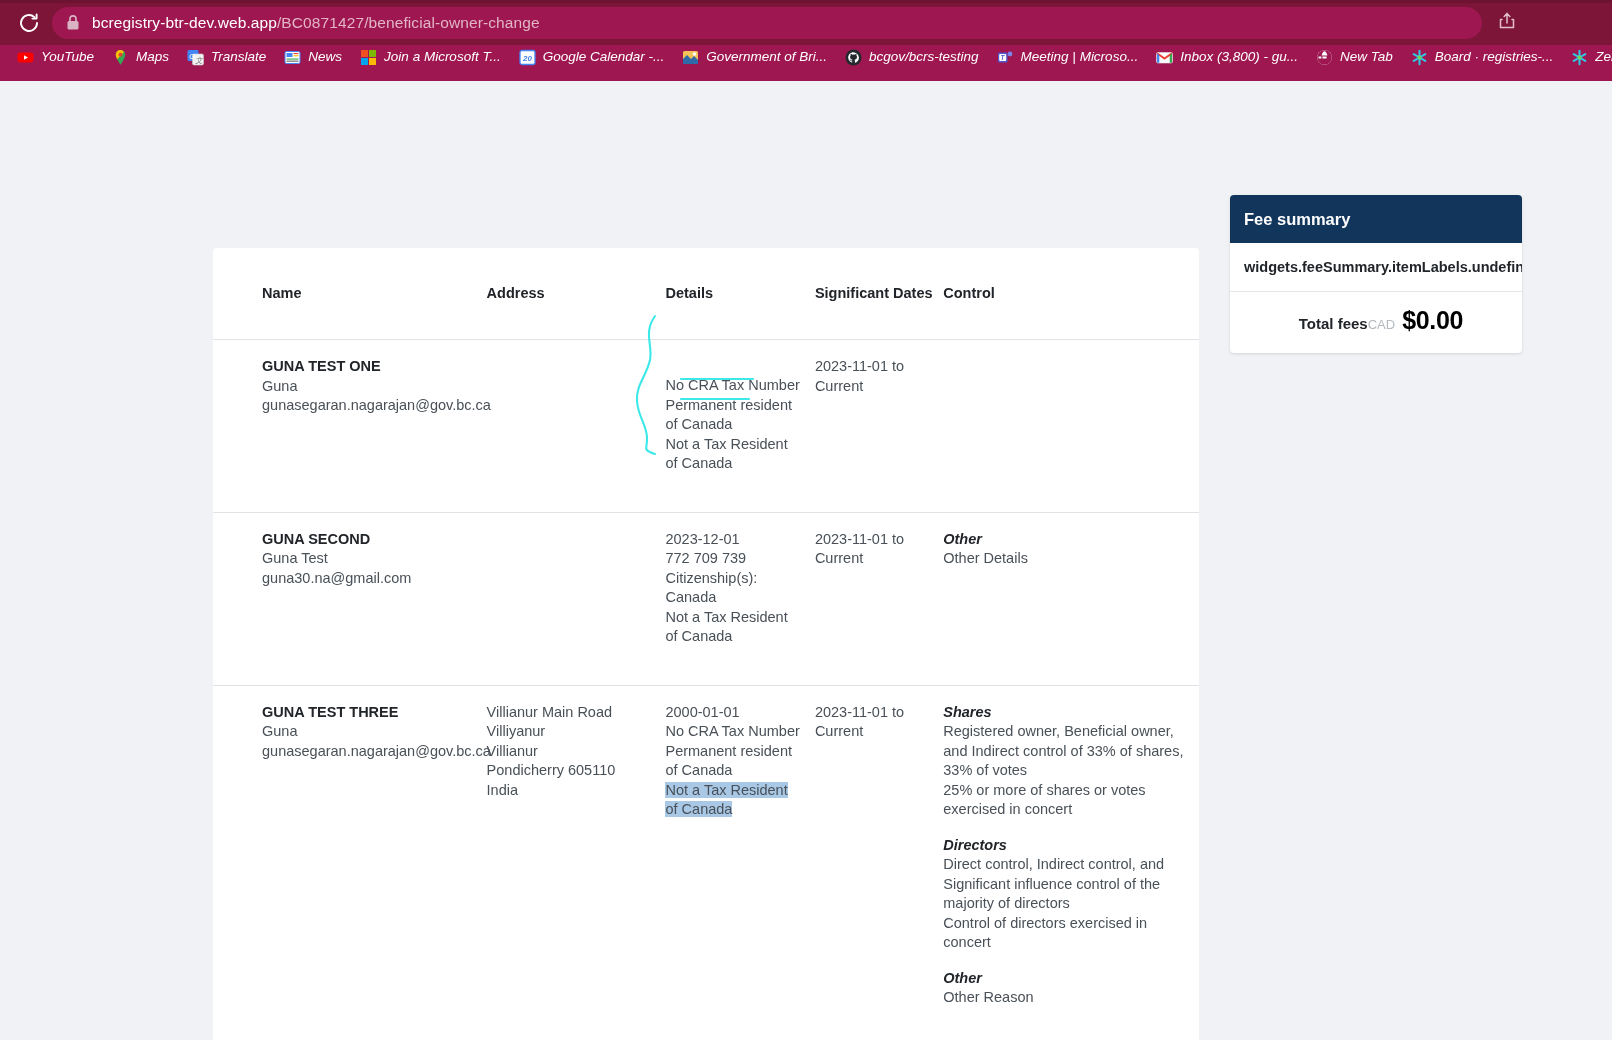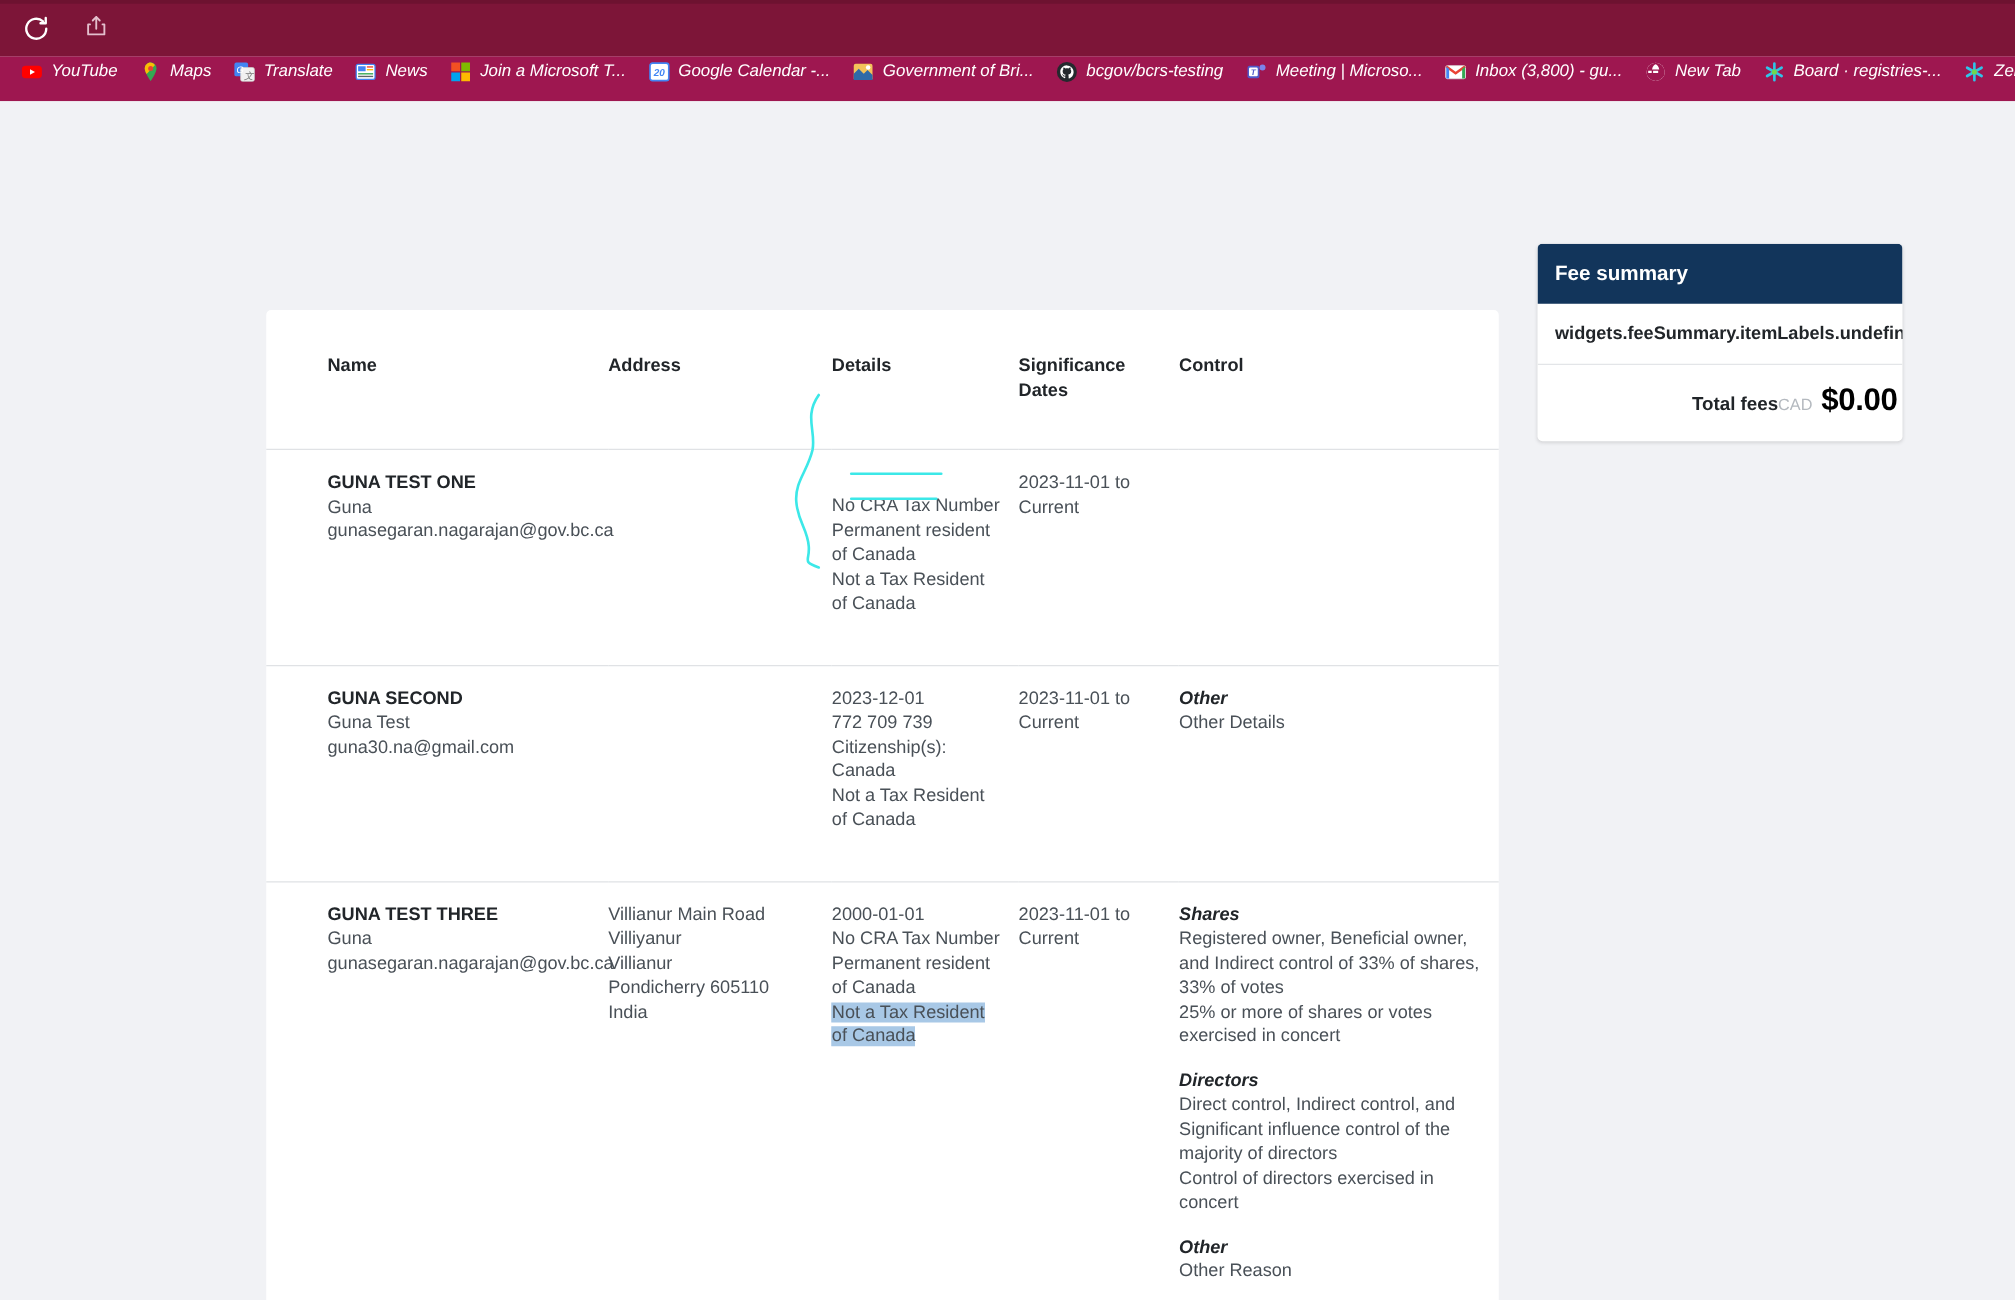--- a/index.html
+++ b/index.html
@@ -166,41 +166,50 @@
   }
   #fee-summary-title { color:#ffffff; font-size:16.5px; font-weight:bold; }
   #fee-item-row {
     padding: 16px 14px 16px 14px;
     border-bottom: 1px solid #e3e5e8;
     display:flex; align-items:center;
   }
   #fee-item-label { font-size: 14.5px; font-weight: bold; color:#212529; white-space:nowrap; }
   #fee-total-row {
     padding: 14px 4px 18px 14px;
-    display:flex; align-items:baseline; justify-content:flex-end;
+    display:flex; align-items:baseline; justify-content:center;
   }
   #fee-total-label { font-size:15px; font-weight:bold; color:#212529; }
   #fee-total-right { display:flex; align-items:baseline; }
   #fee-currency { font-size:13px; color:#b4b9bf; margin-right:7px; font-weight:400;}
   #fee-total-value { font-size:25px; font-weight:bold; color:#000000; letter-spacing:-.3px;}
 </style>
 </head>
 <body>
 
 <div id="browser-chrome">
 
   <div id="omnibar-row">
 
     <div id="reload-icon">
       <svg width="24" height="24" viewBox="0 0 24 24" fill="none">
         <path d="M20 12a8 8 0 1 1-2.6-5.9" stroke="#fff" stroke-width="1.9" stroke-linecap="round" fill="none"></path>
         <path d="M19.6 3.4v4.2h-4.2" stroke="#fff" stroke-width="1.9" stroke-linecap="round" stroke-linejoin="round" fill="none"></path>
       </svg>
     </div>
 
+    <div id="omnibox">
+      <span id="lock-icon">
+        <svg width="14" height="17" viewBox="0 0 14 17">
+          <rect x="1.5" y="7" width="11" height="8.5" rx="1.6" fill="#d9b3c3"></rect>
+          <path d="M4 7V4.8a3 3 0 0 1 6 0V7" stroke="#d9b3c3" stroke-width="1.7" fill="none"></path>
+        </svg>
+      </span>
+      <span id="omnibox-url"><span>bcregistry-btr-dev.web.app</span><span class="url-path">/BC0871427/beneficial-owner-change</span></span>
+    </div>
 
     <div id="share-icon">
       <svg width="22" height="22" viewBox="0 0 22 22" fill="none">
         <path d="M6 9.5H4.5v8h13v-8H16" stroke="#e3bfcd" stroke-width="1.5" stroke-linecap="round" stroke-linejoin="round"></path>
         <path d="M11 13V3.5M11 3.5 8.2 6.4M11 3.5l2.8 2.9" stroke="#e3bfcd" stroke-width="1.5" stroke-linecap="round" stroke-linejoin="round"></path>
       </svg>
     </div>
   </div>
 
   <div id="bookmarks-row">
@@ -366,21 +375,21 @@
           <col class="col-address">
           <col class="col-details">
           <col class="col-sigdates">
           <col class="col-control">
       </colgroup>
       <thead>
         <tr>
           <th>Name</th>
           <th>Address</th>
           <th>Details</th>
-          <th>Significance Dates</th>
+          <th>Significant Dates</th>
           <th>Control</th>
         </tr>
       </thead>
       <tbody>
 
         <tr>
           <td>
             <div class="person-name">GUNA TEST ONE</div>
             <div class="person-line">Guna</div>
             <div class="person-line">gunasegaran.nagarajan@gov.bc.ca</div>

